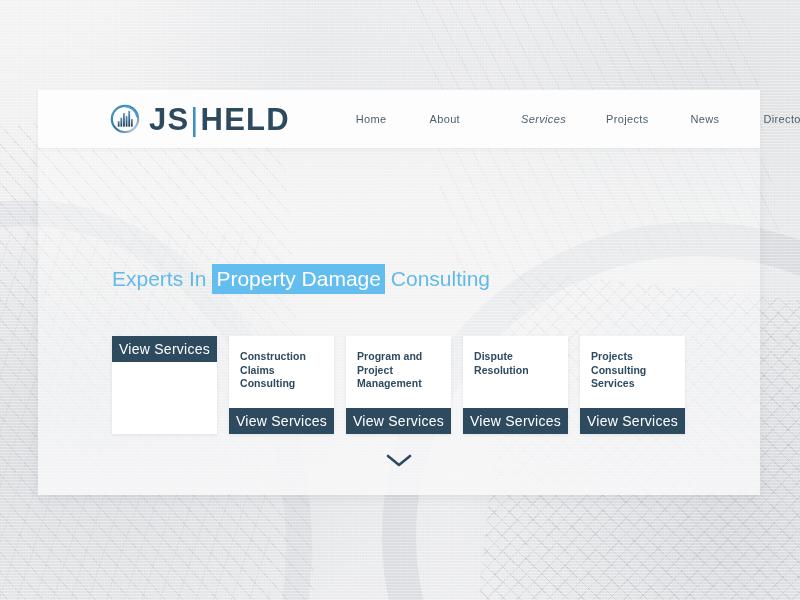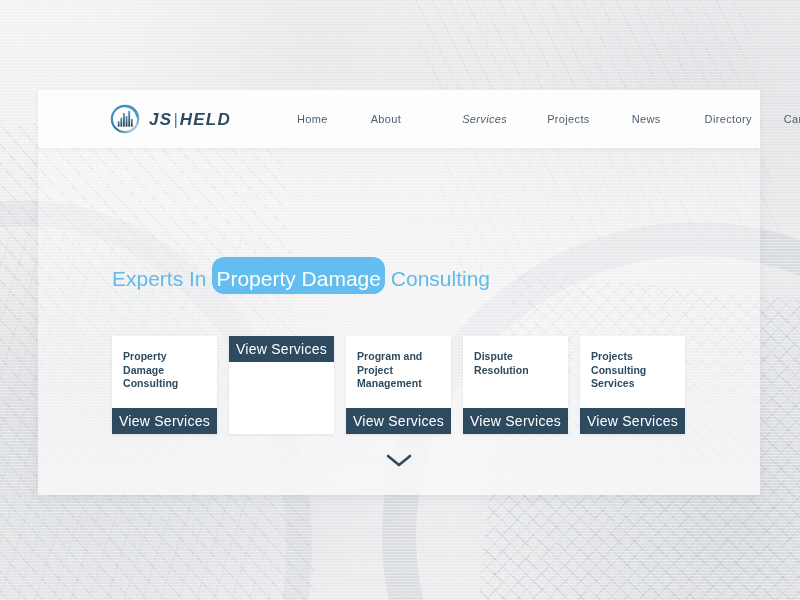--- a/index.html
+++ b/index.html
@@ -107,27 +107,26 @@
     align-items: center;
     margin-left: 70px;
     margin-right: 46px;
   }
   .brand-mark {
     width: 34px; height: 34px;
     flex: 0 0 34px;
     margin-right: 7px;
   }
   .brand-text {
-    font-size: 17px;
+    font-size: 31px;
     font-weight: bold;
     letter-spacing: 1.2px;
     color: #2e4a5f;
     white-space: nowrap;
     line-height: 1;
-    font-style: italic;
   }
   .brand-text .bar {
     color: #3a8fc4;
     font-weight: 400;
     padding: 0 1px;
   }
 
   .nav {
     display: flex;
     align-items: center;
@@ -182,22 +181,21 @@
     left: 74px; top: 120px;
     font-size: 21px;
     color: #63b9e8;
     white-space: nowrap;
     line-height: 1;
     font-weight: 400;
   }
   .hero-sub .hl {
     background: #63bdee;
     color: #ffffff;
-    padding: 10px 4px 4px 4px;
-    border-radius: 12px;
+    padding: 3px 4px 4px 4px;
   }
 
   
   .cards {
     position: absolute;
     left: 74px; top: 188px;
     display: flex;
     gap: 12px;
   }
   .card {
@@ -296,25 +294,25 @@
 
   <div class="hero">
     <div class="hero-inner">
 
 
       <div class="hero-sub"><span>Experts In </span><span class="hl">Property Damage</span><span> Consulting</span></div>
 
       <div class="cards">
 
         <div class="card">
-          <div class="card-title">Property Damage Consulting</div>
-          <div class="card-btn">View Services</div>
-        </div>
-
-        <div class="card">
+          <div class="card-btn">View Services</div>
+        </div>
+
+        <div class="card">
+          <div class="card-title">Construction Claims Consulting</div>
           <div class="card-btn">View Services</div>
         </div>
 
         <div class="card">
           <div class="card-title">Program and Project Management</div>
           <div class="card-btn">View Services</div>
         </div>
 
         <div class="card">
           <div class="card-title">Dispute Resolution</div>

